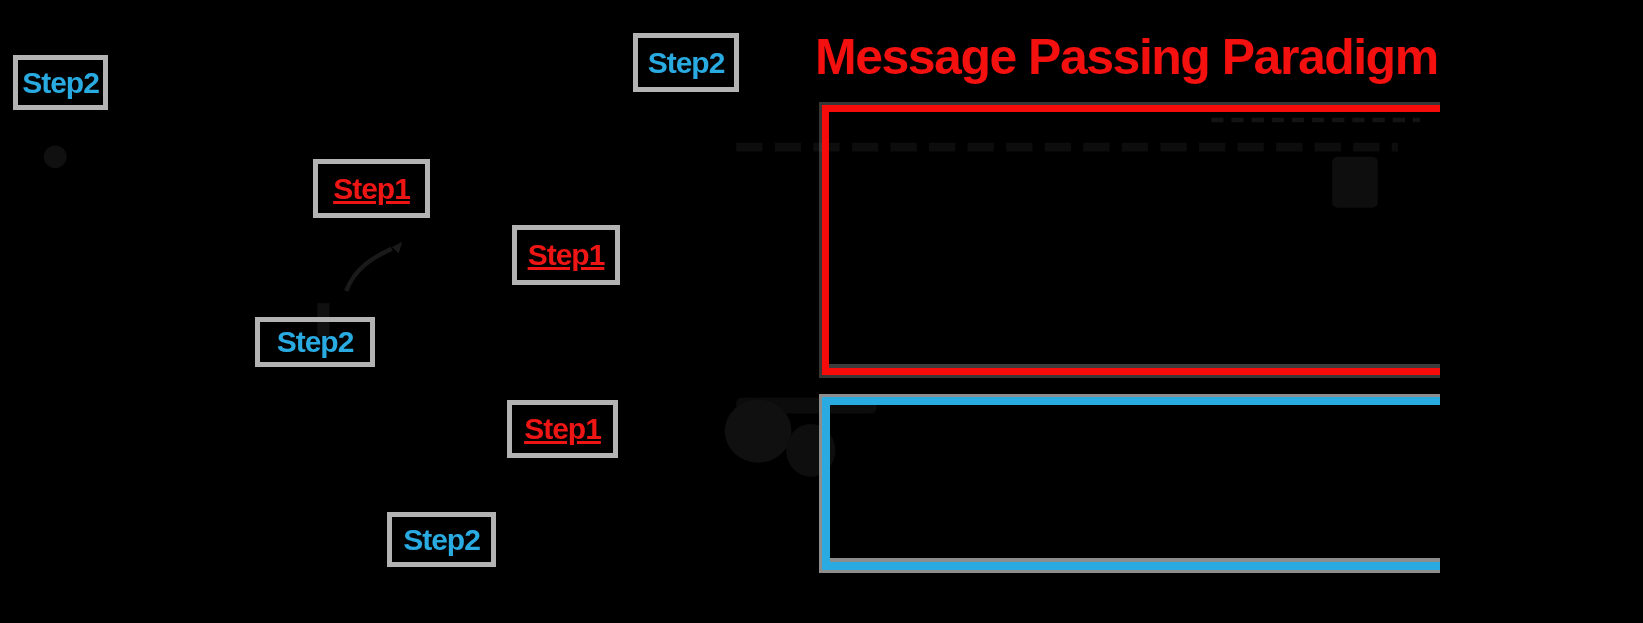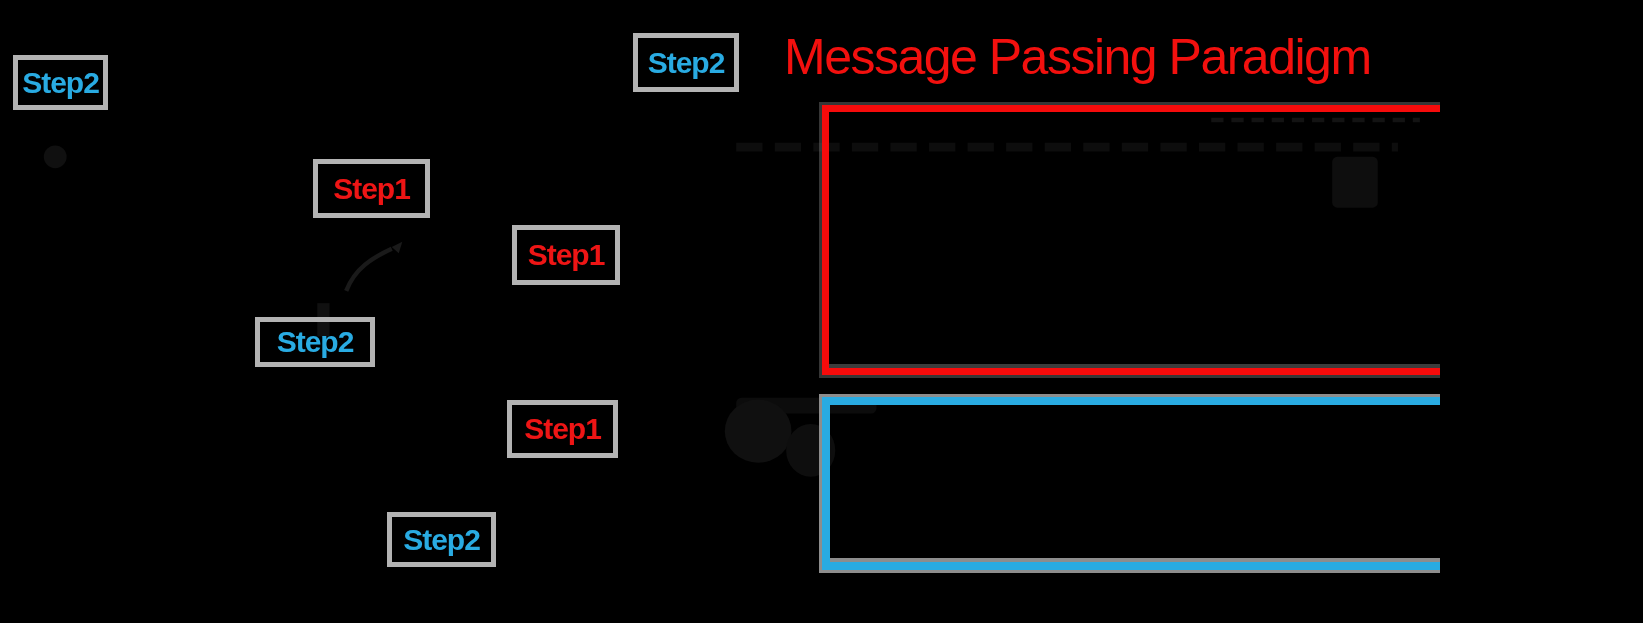--- a/index.html
+++ b/index.html
@@ -5,24 +5,24 @@
   html,body{margin:0;padding:0;background:#000;}
   .stage{
     position:relative;
     width:1440px;height:623px;
     background:var(--bg,#000);
     overflow:hidden;
     font-family:"Liberation Sans","DejaVu Sans",sans-serif;
   }
   .figure-title{
     position:absolute;
-    left:784px;top:28px;
+    left:815px;top:28px;
     margin:0;
     font-size:50px;
-    font-weight:normal;
+    font-weight:bold;
     letter-spacing:-1.5px;
     color:var(--title-red,#f3100e);
     white-space:nowrap;
   }
   .eq-box{
     position:absolute;
     box-sizing:border-box;
     background:transparent;
   }
   .eq-box.red{
@@ -40,21 +40,21 @@
     display:flex;align-items:center;justify-content:center;
     background:transparent;
   }
   .step-label span{
     font-size:30px;
     font-weight:bold;
     letter-spacing:-1px;
     white-space:nowrap;
     line-height:1;
   }
-  .step-label.step1 span{color:var(--step1-red,#ee1515);}
+  .step-label.step1 span{color:var(--step1-red,#ee1515);text-decoration:underline;}
   .step-label.step2 span{color:var(--step2-blue,#29abe2);}
   .faint-layer{position:absolute;left:0;top:0;width:100%;height:100%;pointer-events:none;}
 </style>
 </head>
 <body>
 
 <div class="stage" style="--bg: #000000; --title-red: #f3100e; --step1-red: #ee1515; --step2-blue: #29abe2; --label-gray: #b3b3b3; --box-red: #f60b0b; --box-blue: #29abe2;">
 
   <svg class="faint-layer" width="1643" height="623" viewBox="0 0 1643 623" aria-hidden="true">
     <circle cx="63" cy="135" r="13" fill="#101010"></circle>

